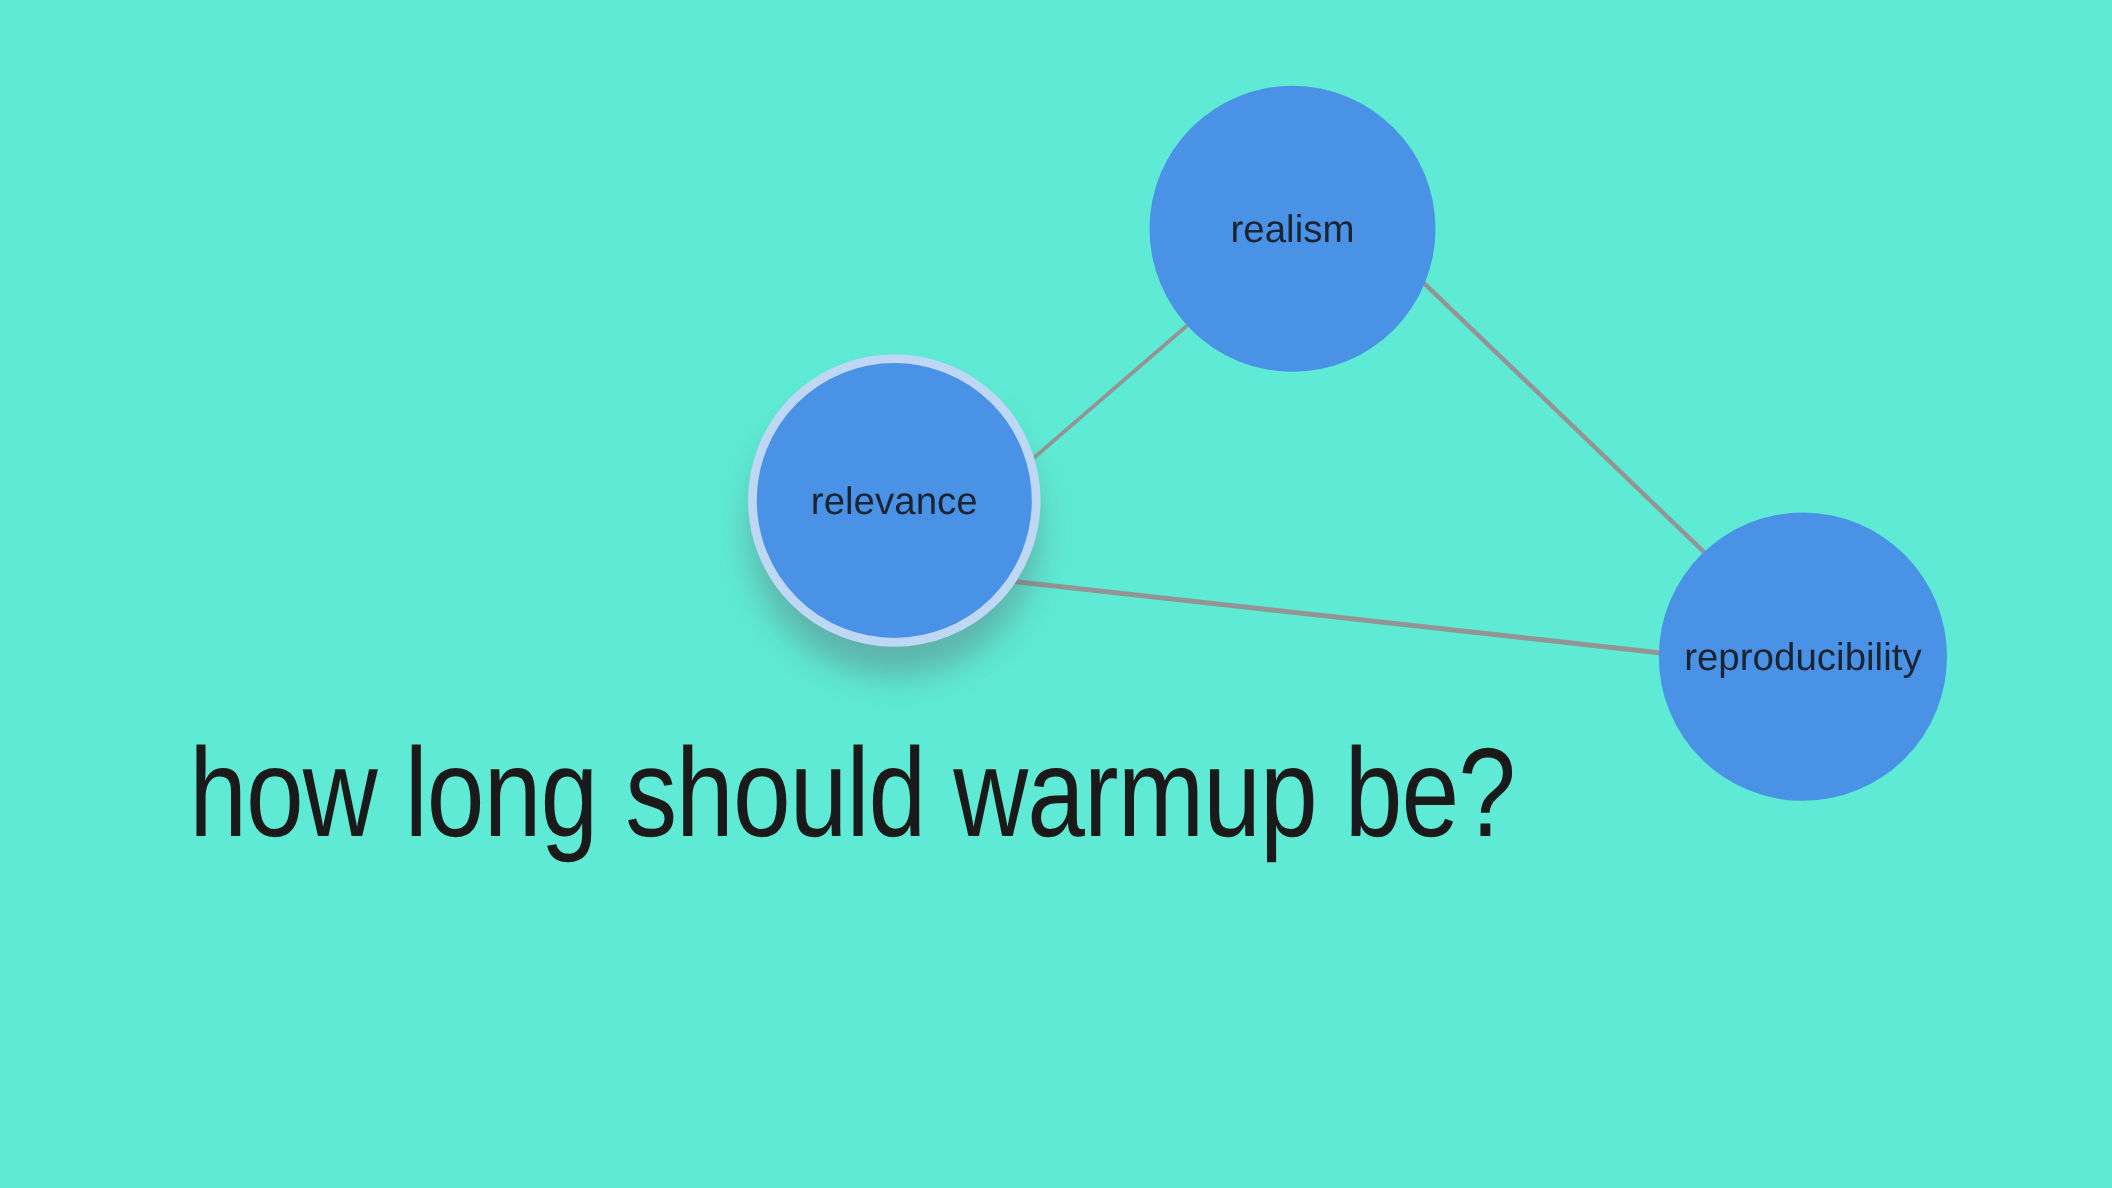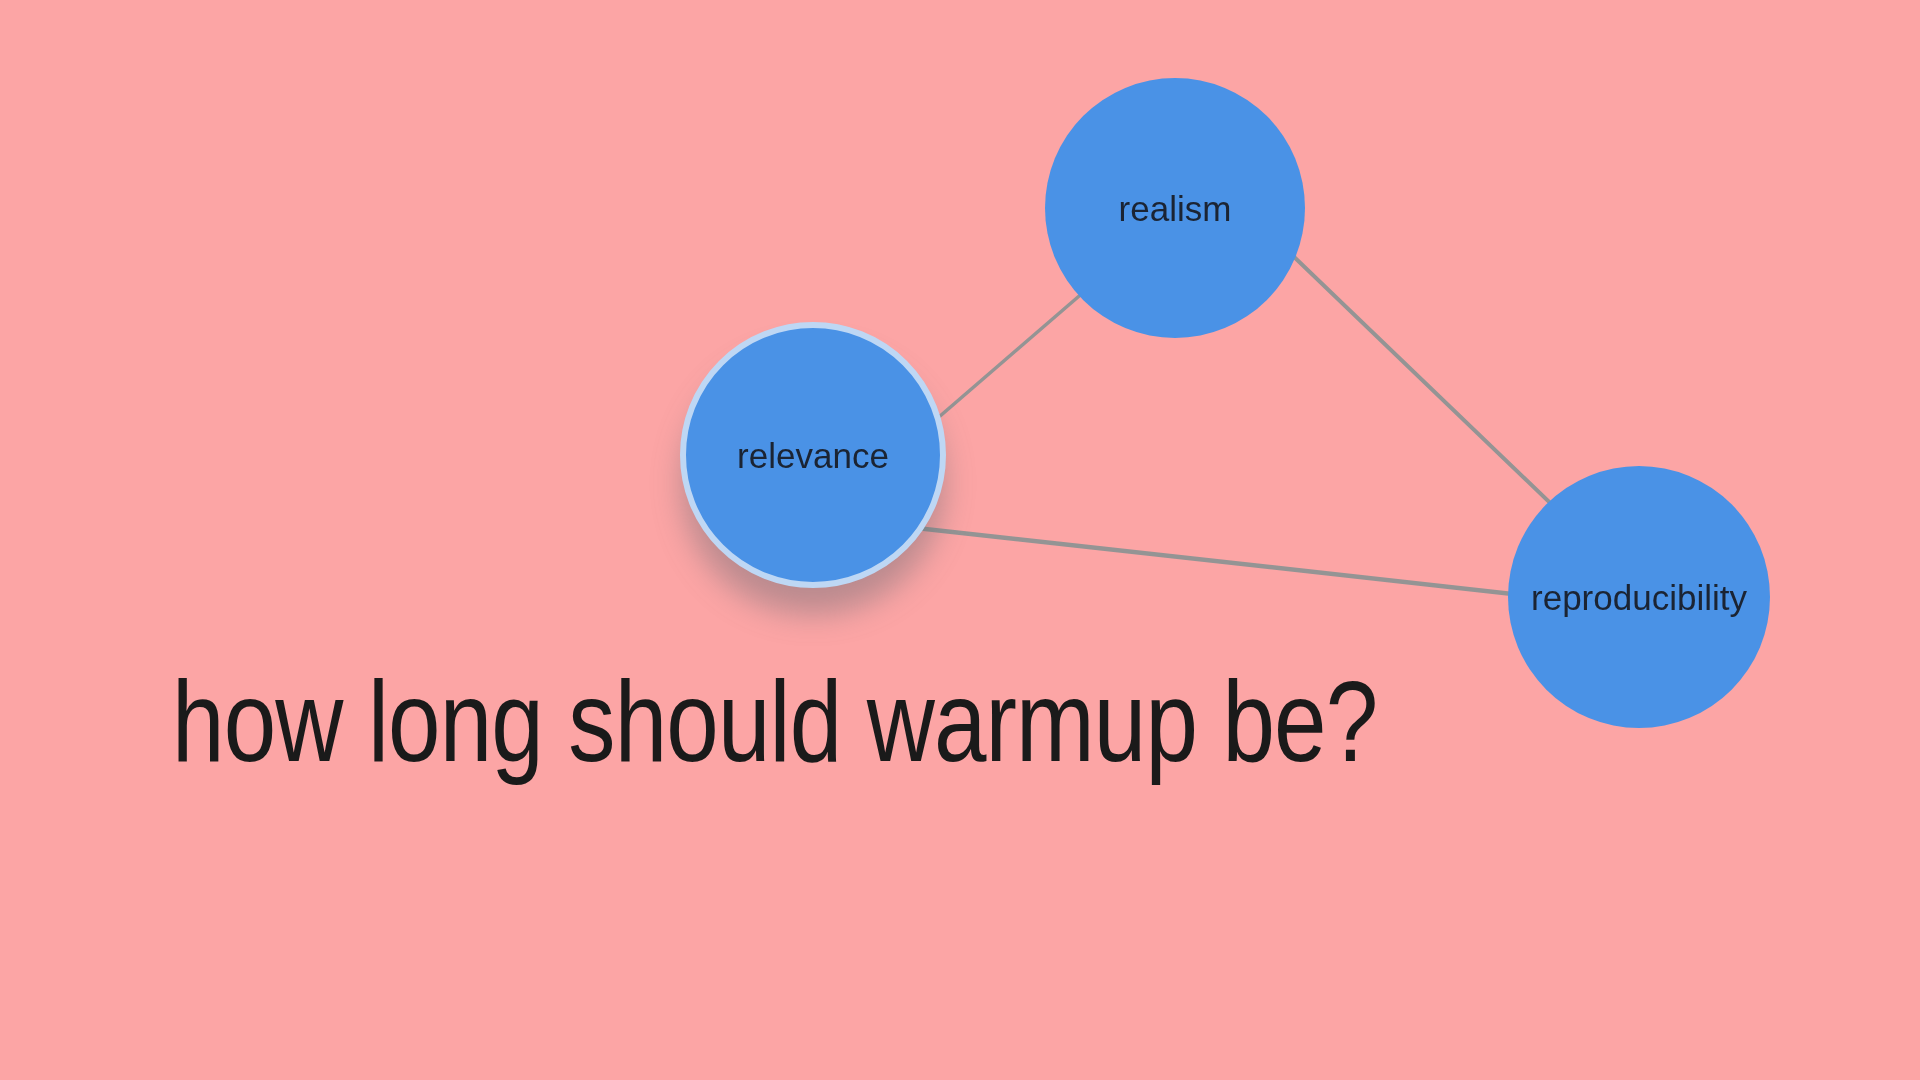--- a/index.html
+++ b/index.html
@@ -29,21 +29,21 @@
   .node {
     position: absolute;
     border-radius: 50%;
     box-sizing: border-box;
     display: flex;
     align-items: center;
     justify-content: center;
     cursor: pointer;
   }
   .node.selected {
-    border: 6px solid #be185d; 
+    border: 8px solid #be185d; 
     box-shadow: 0 28px 30px -2px rgba(96, 102, 112, 0.42);
   }
   .node-label {
     font-size: 35px;
     line-height: 1;
     white-space: nowrap;
   }
   .slide-title {
     position: absolute;
     left: 172px;
@@ -54,21 +54,21 @@
     letter-spacing: -1px;
     line-height: 1.15;
     white-space: nowrap;
     transform: scaleX(0.82);
     transform-origin: 0 50%;
   }
 </style>
 </head>
 <body>
 
-<div class="canvas" style="background: #fca5a5;">
+<div class="canvas" style="background: #5eead4;">
 
   <svg class="edge-layer" width="1920" height="1080" viewBox="0 0 1920 1080">
     <line stroke-linecap="round" x1="1100" y1="278" x2="910" y2="442" stroke="#949494" stroke-width="3.5"></line>
     <line stroke-linecap="round" x1="1290" y1="253" x2="1620" y2="570" stroke="#949494" stroke-width="4"></line>
     <line stroke-linecap="round" x1="880" y1="524" x2="1640" y2="608" stroke="#949494" stroke-width="4.5"></line>
   </svg>
 
   <div class="node" style="left: 1045px; top: 78px; height: 260px; width: 260px; background: rgb(74, 146, 230);">
     <span class="node-label" style="color: rgb(27, 36, 51);">realism</span>
   </div>

